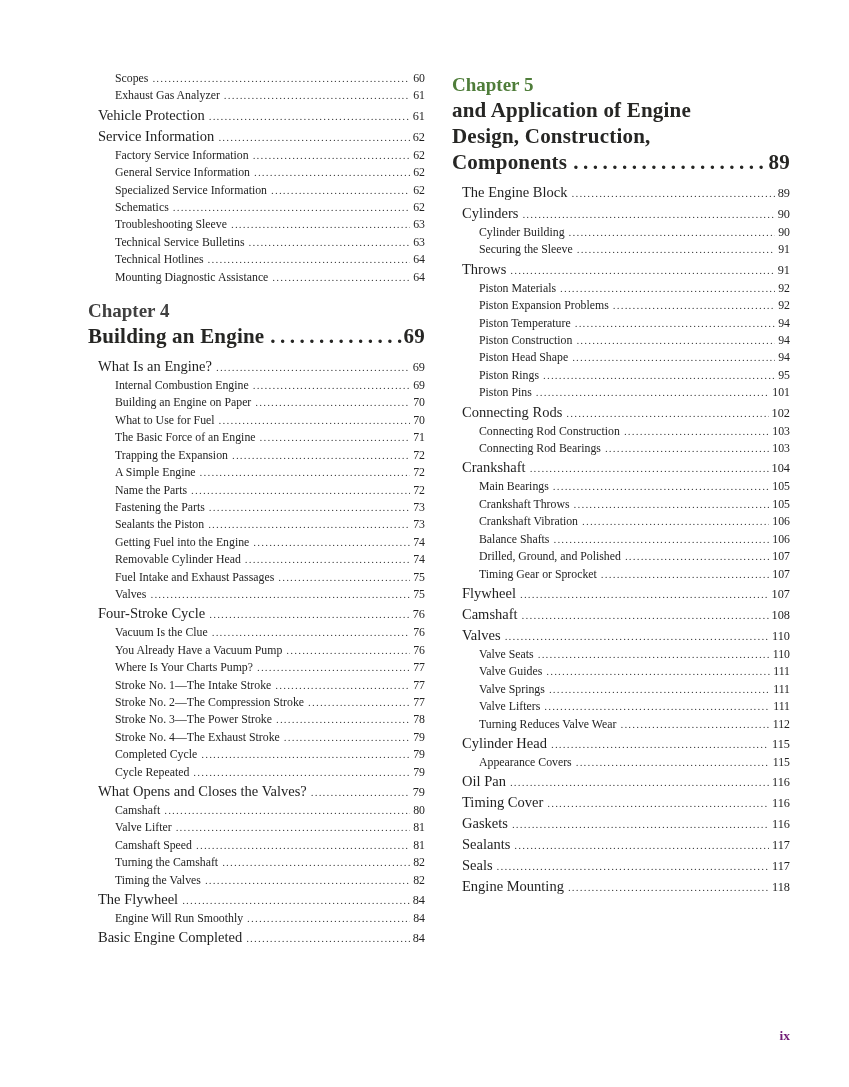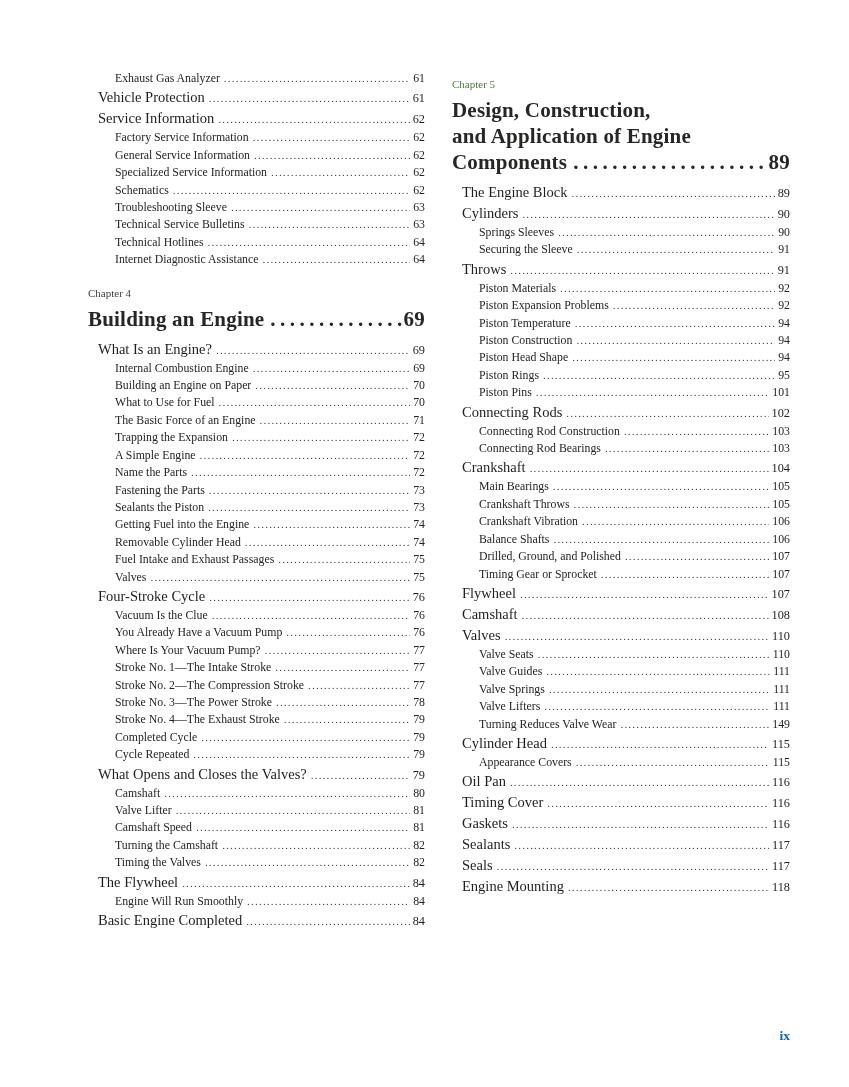--- a/index.html
+++ b/index.html
@@ -25,43 +25,48 @@
   .entry .pg { white-space:nowrap; }
 
   .lvl1 { font-size:14.5px; line-height:20px; margin-top:0; padding-left:10px; color:#1e1e1e; }
   .lvl1 .pg { font-size:12.3px; }
   .lvl2 { font-size:11.8px; line-height:17.4px; padding-left:27px; color:#242424; }
   .lvl2 .pg { font-size:11.8px; }
 
   
   .chapter { margin:14px 0 7px 0; }
   .col-right .chapter:first-child { margin-top:4px; }
-  .chapter-label { font-weight:normal; font-size:11px; line-height:21px; margin-bottom:2px; }
+  .chapter-label { font-weight:bold; font-size:19px; line-height:21px; margin-bottom:2px; }
   .chapter-title { font-weight:bold; font-size:21px; line-height:26px; color:#262624; letter-spacing:0.2px; }
   .ct-line { display:block; }
   .ct-line-last { display:flex; align-items:baseline; }
   .ct-leader { flex:1; overflow:hidden; white-space:nowrap; margin:0 2px 0 6px; }
   .ct-leader::before {
     content:"..........................................................";
     letter-spacing:4.5px; font-size:21px;
   }
   .ct-page { white-space:nowrap; }
 
   
   .folio {
     position:absolute; right:59px; bottom:43px;
-    font-weight:bold; font-size:13.5px; color:#0369a1;
+    font-weight:bold; font-size:13.5px; color:#701a75;
   }
 </style>
 </head>
 <body>
 
 <div class="page">
   <div class="col col-left">
       <div class="entry lvl2">
+        <span class="entry-title">Scopes</span>
+        <span class="leader"></span>
+        <span class="pg">60</span>
+      </div>
+      <div class="entry lvl2">
         <span class="entry-title">Exhaust Gas Analyzer</span>
         <span class="leader"></span>
         <span class="pg">61</span>
       </div>
       <div class="entry lvl1">
         <span class="entry-title">Vehicle Protection</span>
         <span class="leader"></span>
         <span class="pg">61</span>
       </div>
       <div class="entry lvl1">
@@ -98,21 +103,21 @@
         <span class="entry-title">Technical Service Bulletins</span>
         <span class="leader"></span>
         <span class="pg">63</span>
       </div>
       <div class="entry lvl2">
         <span class="entry-title">Technical Hotlines</span>
         <span class="leader"></span>
         <span class="pg">64</span>
       </div>
       <div class="entry lvl2">
-        <span class="entry-title">Internet Diagnostic Assistance</span>
+        <span class="entry-title">Mounting Diagnostic Assistance</span>
         <span class="leader"></span>
         <span class="pg">64</span>
       </div>
       <div class="chapter">
         <div class="chapter-label" style="color: #404040;">Chapter 4</div>
         <div class="chapter-title">
           <div class="ct-line ct-line-last">
             <span class="ct-text">Building an Engine</span>
             <span class="ct-leader"></span>
             <span class="ct-page">69</span>
@@ -198,21 +203,21 @@
         <span class="entry-title">Vacuum Is the Clue</span>
         <span class="leader"></span>
         <span class="pg">76</span>
       </div>
       <div class="entry lvl2">
         <span class="entry-title">You Already Have a Vacuum Pump</span>
         <span class="leader"></span>
         <span class="pg">76</span>
       </div>
       <div class="entry lvl2">
-        <span class="entry-title">Where Is Your Vacuum Pump?</span>
+        <span class="entry-title">Where Is Your Charts Pump?</span>
         <span class="leader"></span>
         <span class="pg">77</span>
       </div>
       <div class="entry lvl2">
         <span class="entry-title">Stroke No. 1—The Intake Stroke</span>
         <span class="leader"></span>
         <span class="pg">77</span>
       </div>
       <div class="entry lvl2">
         <span class="entry-title">Stroke No. 2—The Compression Stroke</span>
@@ -282,41 +287,41 @@
       <div class="entry lvl1">
         <span class="entry-title">Basic Engine Completed</span>
         <span class="leader"></span>
         <span class="pg">84</span>
       </div>
     </div>
   <div class="col col-right">
       <div class="chapter">
         <div class="chapter-label" style="color: rgb(79, 125, 58);">Chapter 5</div>
         <div class="chapter-title">
+          <div class="ct-line">and Application of Engine</div>
           <div class="ct-line">Design, Construction,</div>
-          <div class="ct-line">and Application of Engine</div>
           <div class="ct-line ct-line-last">
             <span class="ct-text">Components</span>
             <span class="ct-leader"></span>
             <span class="ct-page">89</span>
           </div>
         </div>
       </div>
       <div class="entry lvl1">
         <span class="entry-title">The Engine Block</span>
         <span class="leader"></span>
         <span class="pg">89</span>
       </div>
       <div class="entry lvl1">
         <span class="entry-title">Cylinders</span>
         <span class="leader"></span>
         <span class="pg">90</span>
       </div>
       <div class="entry lvl2">
-        <span class="entry-title">Springs Sleeves</span>
+        <span class="entry-title">Cylinder Building</span>
         <span class="leader"></span>
         <span class="pg">90</span>
       </div>
       <div class="entry lvl2">
         <span class="entry-title">Securing the Sleeve</span>
         <span class="leader"></span>
         <span class="pg">91</span>
       </div>
       <div class="entry lvl1">
         <span class="entry-title">Throws</span>
@@ -439,21 +444,21 @@
         <span class="pg">111</span>
       </div>
       <div class="entry lvl2">
         <span class="entry-title">Valve Lifters</span>
         <span class="leader"></span>
         <span class="pg">111</span>
       </div>
       <div class="entry lvl2">
         <span class="entry-title">Turning Reduces Valve Wear</span>
         <span class="leader"></span>
-        <span class="pg">149</span>
+        <span class="pg">112</span>
       </div>
       <div class="entry lvl1">
         <span class="entry-title">Cylinder Head</span>
         <span class="leader"></span>
         <span class="pg">115</span>
       </div>
       <div class="entry lvl2">
         <span class="entry-title">Appearance Covers</span>
         <span class="leader"></span>
         <span class="pg">115</span>

